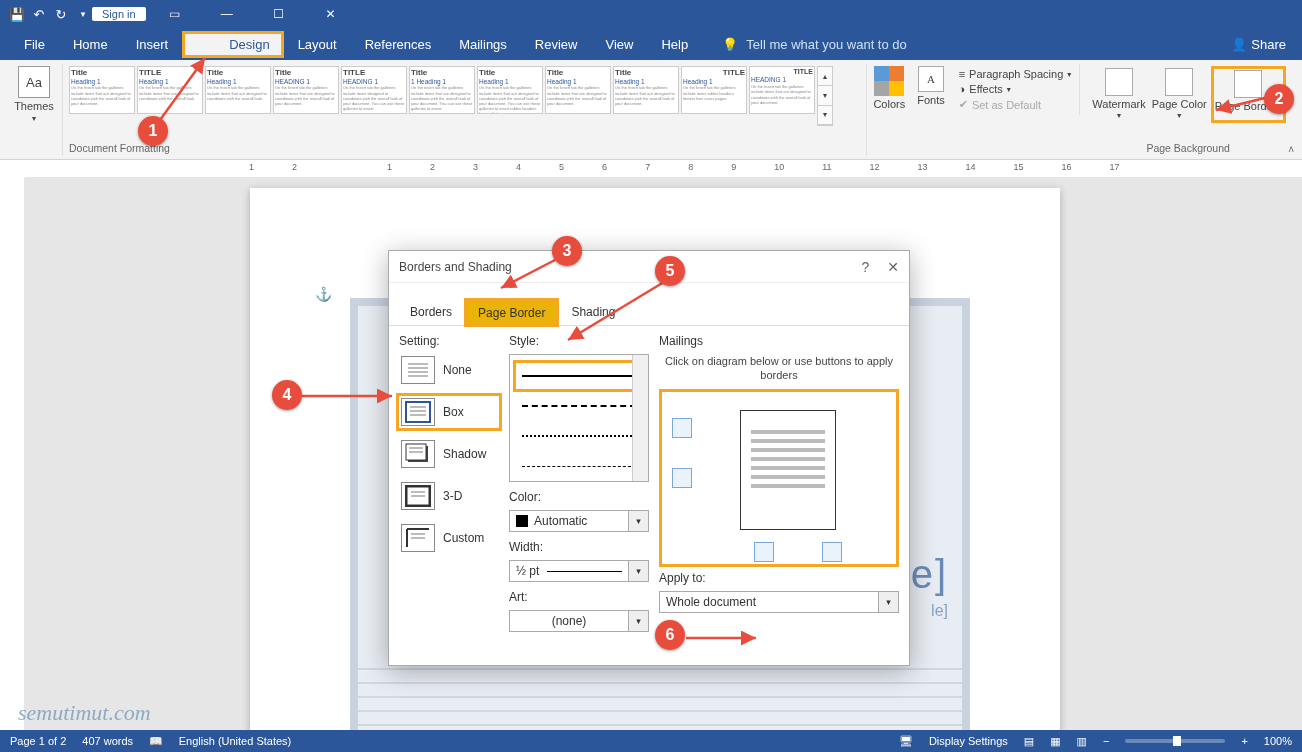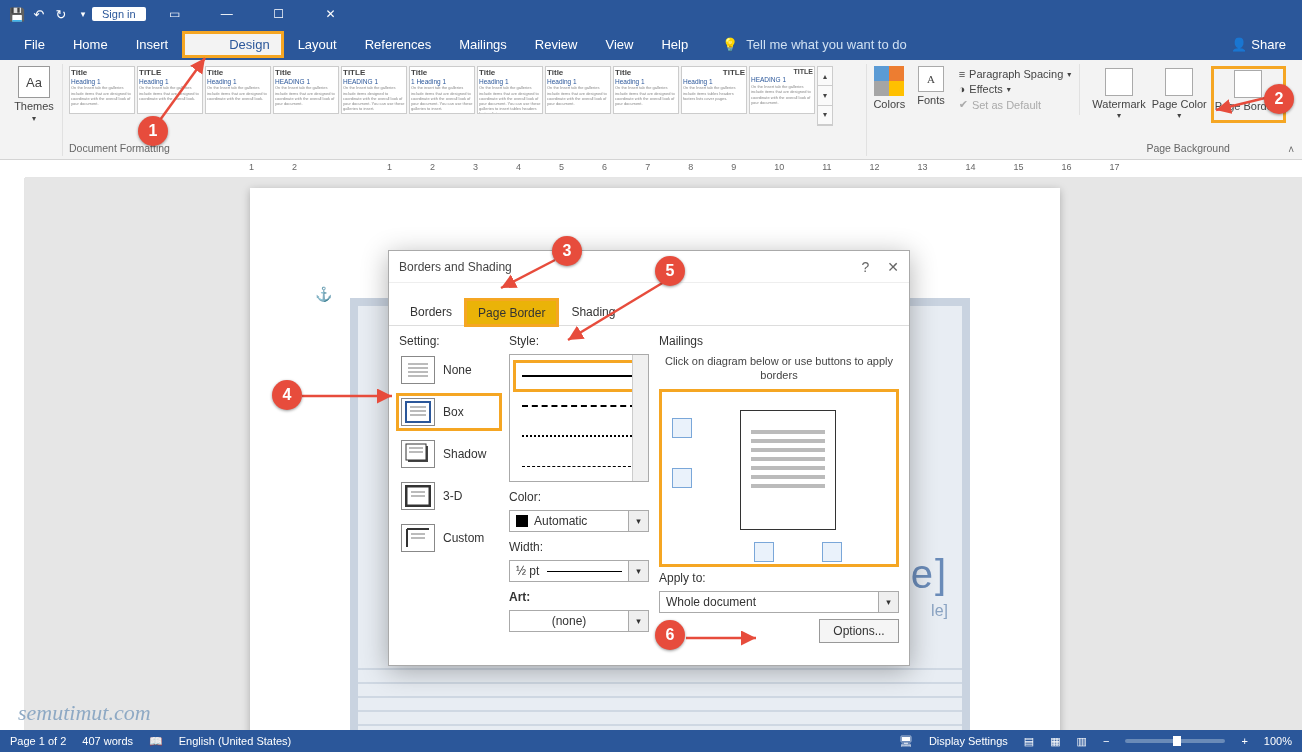--- a/index.html
+++ b/index.html
@@ -419,21 +419,21 @@
           <div class="dd-car">▾</div>
         </div>
       <span class="sec-label" style="margin-top:8px;">Width:</span>
       <div class="dd">
           <div class="dd-box">
             <span>½ pt</span>
             <span style="flex:1;border-top:1px solid #000;margin-left:8px;"></span>
           </div>
           <div class="dd-car">▾</div>
         </div>
-      <span class="sec-label" style="margin-top:8px;font-weight:bold;">Art:</span>
+      <span class="sec-label" style="margin-top:8px;">Art:</span>
       <div class="dd">
           <div class="dd-box" style="justify-content:center;">
             <span>(none)</span>
           </div>
           <div class="dd-car">▾</div>
         </div>
     </div>
 
     <div class="dlg-col3">
       <span class="sec-label">Mailings</span>
@@ -454,23 +454,20 @@
               <div></div>
           </div>
         </div>
       </div>
       <span class="sec-label" style="margin-top:4px;">Apply to:</span>
       <div class="dd">
           <div class="dd-box">
             <span>Whole document</span>
           </div>
           <div class="dd-car">▾</div>
-        </div>
-      <div class="options-btn">
-          <div class="dlg-btn">Options...</div>
         </div>
     </div>
   </div>
 </div>
 
 <div class="anno-dot" style="left:138px; top:116px;">1</div>
 <div class="anno-dot" style="left:1264px; top:84px;">2</div>
 <div class="anno-dot" style="left:552px; top:236px;">3</div>
 <div class="anno-dot" style="left:272px; top:380px;">4</div>
 <div class="anno-dot" style="left:655px; top:256px;">5</div>

